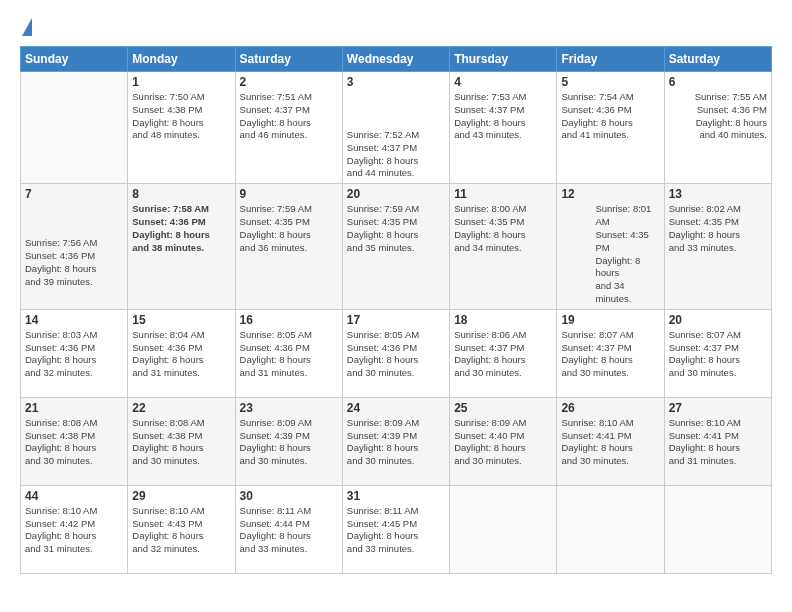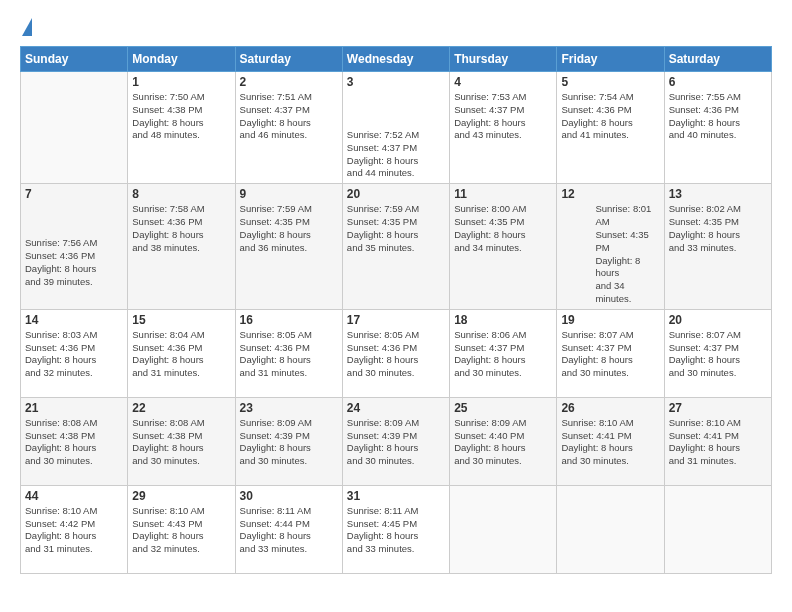--- a/index.html
+++ b/index.html
@@ -167,37 +167,37 @@
           </td>
           <td>
             <span class="day-num">5</span>
             <div class="cell-info" style="white-space: pre-line;">Sunrise: 7:54 AM
 Sunset: 4:36 PM
 Daylight: 8 hours
 and 41 minutes.</div>
           </td>
           <td>
             <span class="day-num">6</span>
-            <div class="cell-info" style="white-space: pre-line;">Sunrise: 7:55 AM
+            <div class="cell-info" style="white-space: pre-line; text-align: right;">Sunrise: 7:55 AM
 Sunset: 4:36 PM
 Daylight: 8 hours
 and 40 minutes.</div>
           </td>
         </tr>
         <tr class="row-shaded">
           <td>
             <span class="day-num">7</span>
             <div class="cell-info" style="white-space: pre-line; margin-top: 36px;">Sunrise: 7:56 AM
 Sunset: 4:36 PM
 Daylight: 8 hours
 and 39 minutes.</div>
           </td>
           <td>
             <span class="day-num">8</span>
-            <div class="cell-info" style="white-space: pre-line;">Sunrise: 7:58 AM
+            <div class="cell-info" style="white-space: pre-line; font-weight: bold;">Sunrise: 7:58 AM
 Sunset: 4:36 PM
 Daylight: 8 hours
 and 38 minutes.</div>
           </td>
           <td>
             <span class="day-num">9</span>
             <div class="cell-info" style="white-space: pre-line;">Sunrise: 7:59 AM
 Sunset: 4:35 PM
 Daylight: 8 hours
 and 36 minutes.</div>

